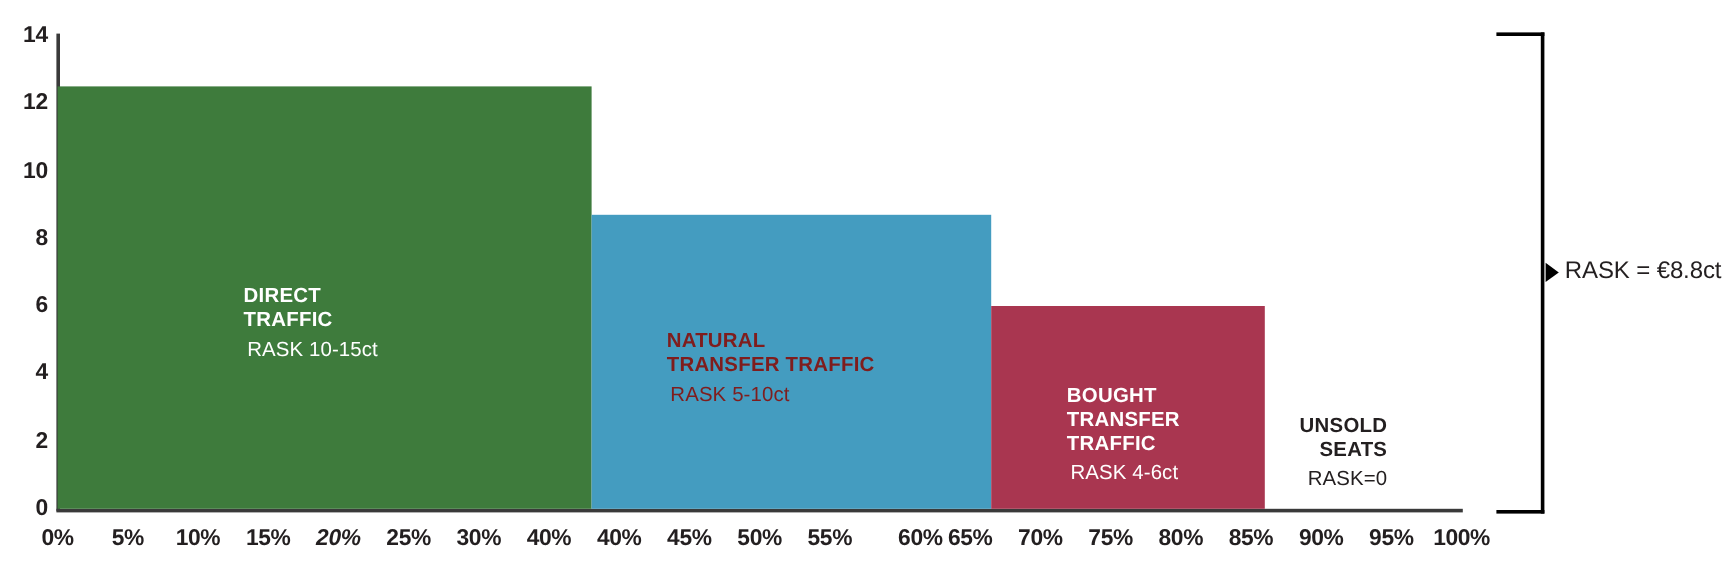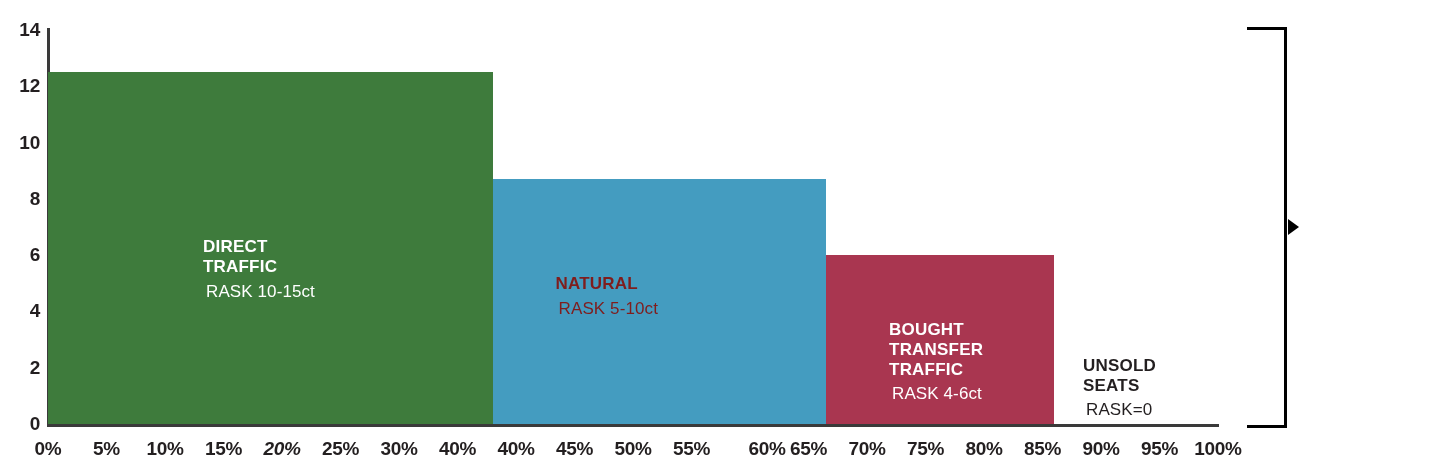--- a/index.html
+++ b/index.html
@@ -86,24 +86,25 @@
     font-weight: normal;
     letter-spacing: 0.1px;
     margin-top: 5px;
     padding-left: 3px;
   }
 
   
   .unsold {
     position: absolute;
     left: 1083px;
-    top: 356px;
+    top: 345px;
     color: #231f20;
     line-height: 1.16;
     white-space: nowrap;
+    text-align: right;
   }
   .unsold .bar-title { color: #231f20; }
   .unsold .bar-sub   { color: #231f20; }
 
   
   .bracket {
     position: absolute;
     left: 1247px;
     top: 27px;
     width: 40px;
@@ -195,40 +196,42 @@
         <div class="bar-title">
           <div>DIRECT</div>
           <div>TRAFFIC</div>
         </div>
         <div class="bar-sub">RASK 10-15ct</div>
       </div>
       <div class="bar" style="left: 492.6px; top: 179.157px; width: 333.45px; height: 244.843px; background: rgb(68, 156, 192);"></div>
       <div class="bar-label" style="left: 555.6px; top: 257.157px; color: #7f1d1d;">
         <div class="bar-title">
           <div>NATURAL</div>
+          <div>TRANSFER TRAFFIC</div>
         </div>
         <div class="bar-sub">RASK 5-10ct</div>
       </div>
       <div class="bar" style="left: 826.05px; top: 255.143px; width: 228.15px; height: 168.857px; background: rgb(169, 54, 80);"></div>
       <div class="bar-label" style="left: 889.05px; top: 303.143px; color: rgb(255, 255, 255);">
         <div class="bar-title">
           <div>BOUGHT</div>
           <div>TRANSFER</div>
           <div>TRAFFIC</div>
         </div>
         <div class="bar-sub">RASK 4-6ct</div>
       </div>
     </div>
 
   <div class="bracket">
     <div class="b-top"></div>
     <div class="b-side"></div>
     <div class="b-bot"></div>
   </div>
   <div class="arrow-head"></div>
+  <div class="rask-total">RASK = €8.8ct</div>
 
 <div class="unsold">
       <div class="bar-title">
         <div>UNSOLD</div>
         <div>SEATS</div>
       </div>
       <div class="bar-sub">RASK=0</div>
     </div>
   </div>
 

